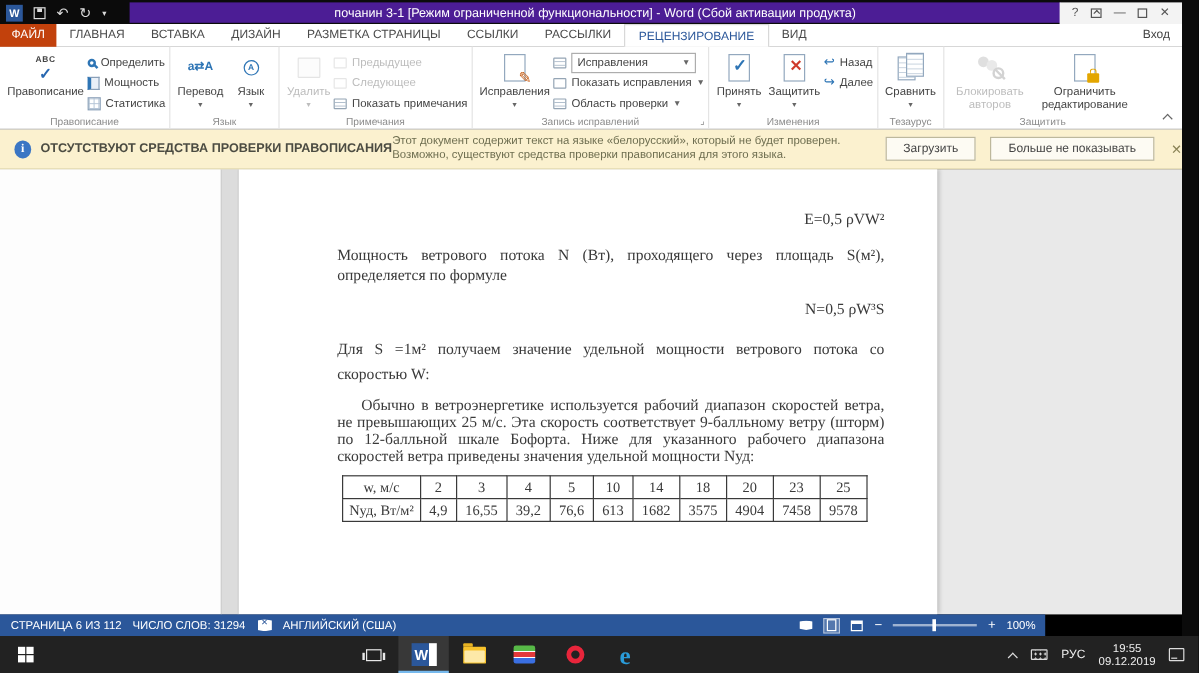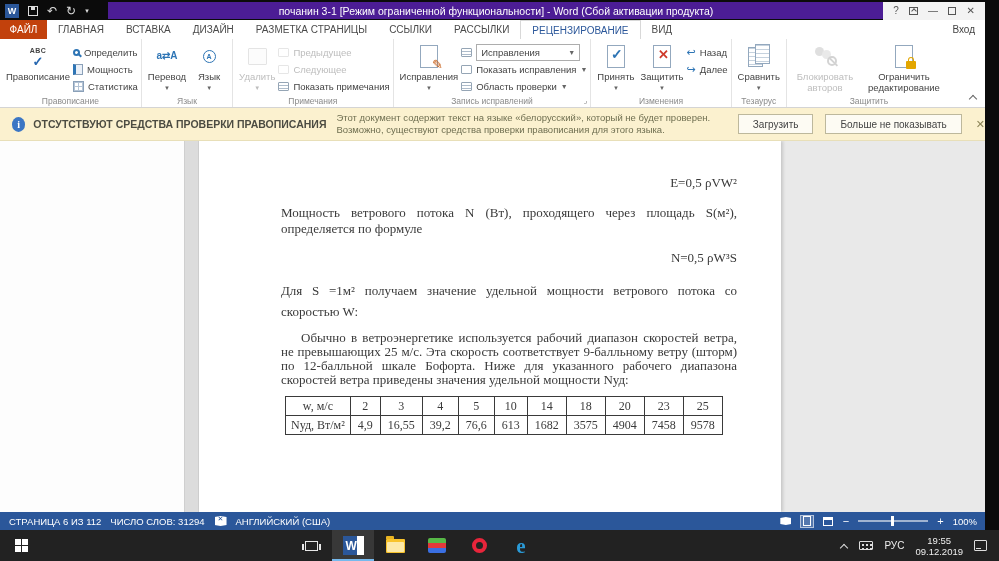--- a/index.html
+++ b/index.html
@@ -76,42 +76,42 @@
   .combo{display:flex;align-items:center;justify-content:space-between;border:1px solid #adadad;background:#fff;height:17px;width:104px;font-size:9.5px;color:#444;padding:0 4px}
   .combo .ca{font-size:7px;color:#666}
   .dlauncher{position:absolute;right:3px;bottom:2px;font-size:8px;color:#8a8a8a;line-height:8px}
   .collapse{position:absolute;right:8px;bottom:6px;width:7px;height:7px}
   .collapse::before{content:"";position:absolute;left:0;top:2px;width:5px;height:5px;border-left:1.5px solid #666;border-top:1.5px solid #666;transform:rotate(45deg)}
 
   
   .notif{position:absolute;left:0;top:108px;width:985px;height:33px;background:#fbf1cf;border-bottom:1px solid #e8dfb8;display:flex;align-items:center;z-index:3}
   .info-ic{width:15px;height:15px;border-radius:50%;background:#3b76c4;color:#fff;font-size:10px;font-weight:bold;font-family:"Liberation Serif",serif;display:flex;align-items:center;justify-content:center;margin:0 8px 0 12px}
   .notif-title{font-weight:bold;font-size:10.5px;color:#4c4c42;white-space:nowrap}
-  .notif-msg{font-size:9.5px;color:#6e6e50;width:438px;margin-left:10px;line-height:12px}
+  .notif-msg{font-size:9.5px;color:#6e6e50;width:438px;margin-left:0;line-height:12px}
   .notif-btn{background:#fdfbf3;border:1px solid #bdb89c;color:#444;font-size:10px;height:20px;display:flex;align-items:center;justify-content:center;padding:0 14px;margin-left:12px;white-space:nowrap}
   .notif-x{margin-left:14px;color:#8a8356;font-size:11px}
 
   
   .docarea{position:absolute;left:0;top:141px;width:985px;height:371px;background:#e9e9e9;z-index:2}
   .white-panel{position:absolute;left:0;top:0;width:184px;height:100%;background:#fdfdfd}
   .panel-gap{position:absolute;left:184px;top:0;width:15px;height:100%;background:#dcdcdc;border-left:1px solid #cfcfcf;border-right:1px solid #cfcfcf}
   .page{position:absolute;left:199px;top:0;width:582px;height:100%;background:#fff;box-shadow:2px 0 3px rgba(0,0,0,.15)}
   .doc-content{position:absolute;left:82px;right:44px;top:34px;font-family:"Liberation Serif",serif;font-size:13px;color:#3a3a3a;text-align:justify}
   .formula{margin-bottom:14px;text-align:right}
   .p1{line-height:16px;margin-bottom:13px}
   .p2{line-height:21px;margin-bottom:9px}
   .p3{line-height:14px;margin-bottom:9px;text-indent:20px}
   .p4{line-height:14px;text-indent:20px}
   sub{font-size:9px}
   .doc-table{border-collapse:collapse;margin:2px 0 9px 4px;font-size:12px;color:#3a3a3a}
   .doc-table td{border:1px solid #3a3a3a;text-align:center;padding:1px 7px;height:19px}
   .doc-table td:first-child{padding:1px 5px}
 
   
-  .statusbar{position:absolute;left:0;top:512px;width:985px;height:18px;background:#2b579a;color:#fff;display:flex;align-items:center;font-size:9.5px;z-index:4}
+  .statusbar{position:absolute;left:0;top:512px;width:871px;height:18px;background:#2b579a;color:#fff;display:flex;align-items:center;font-size:9.5px;z-index:4}
   .sb-item{margin-left:9px;white-space:nowrap}
   .sb-proof{width:12px;height:10px;margin-left:10px;position:relative}
   .sb-proof::before{content:"";position:absolute;inset:0;background:#fff;clip-path:polygon(0 10%,50% 0,100% 10%,100% 90%,50% 100%,0 90%)}
   .sb-proof::after{content:"✕";position:absolute;left:3px;top:-1px;color:#2b579a;font-size:7px}
   .sb-right{margin-left:auto;display:flex;align-items:center;gap:9px;padding-right:8px}
   .vm{width:12px;height:11px;display:flex;align-items:center;justify-content:center}
   .vm-book{width:11px;height:8px;background:#fff;clip-path:polygon(0 12%,50% 0,100% 12%,100% 88%,50% 100%,0 88%)}
   .vm-page{width:8px;height:10px;border:1px solid #fff;background:transparent}
   .vm.active{outline:1px solid rgba(255,255,255,.65);background:rgba(255,255,255,.2)}
   .vm-web{width:10px;height:9px;border:1px solid #fff;border-top:3px solid #fff}

